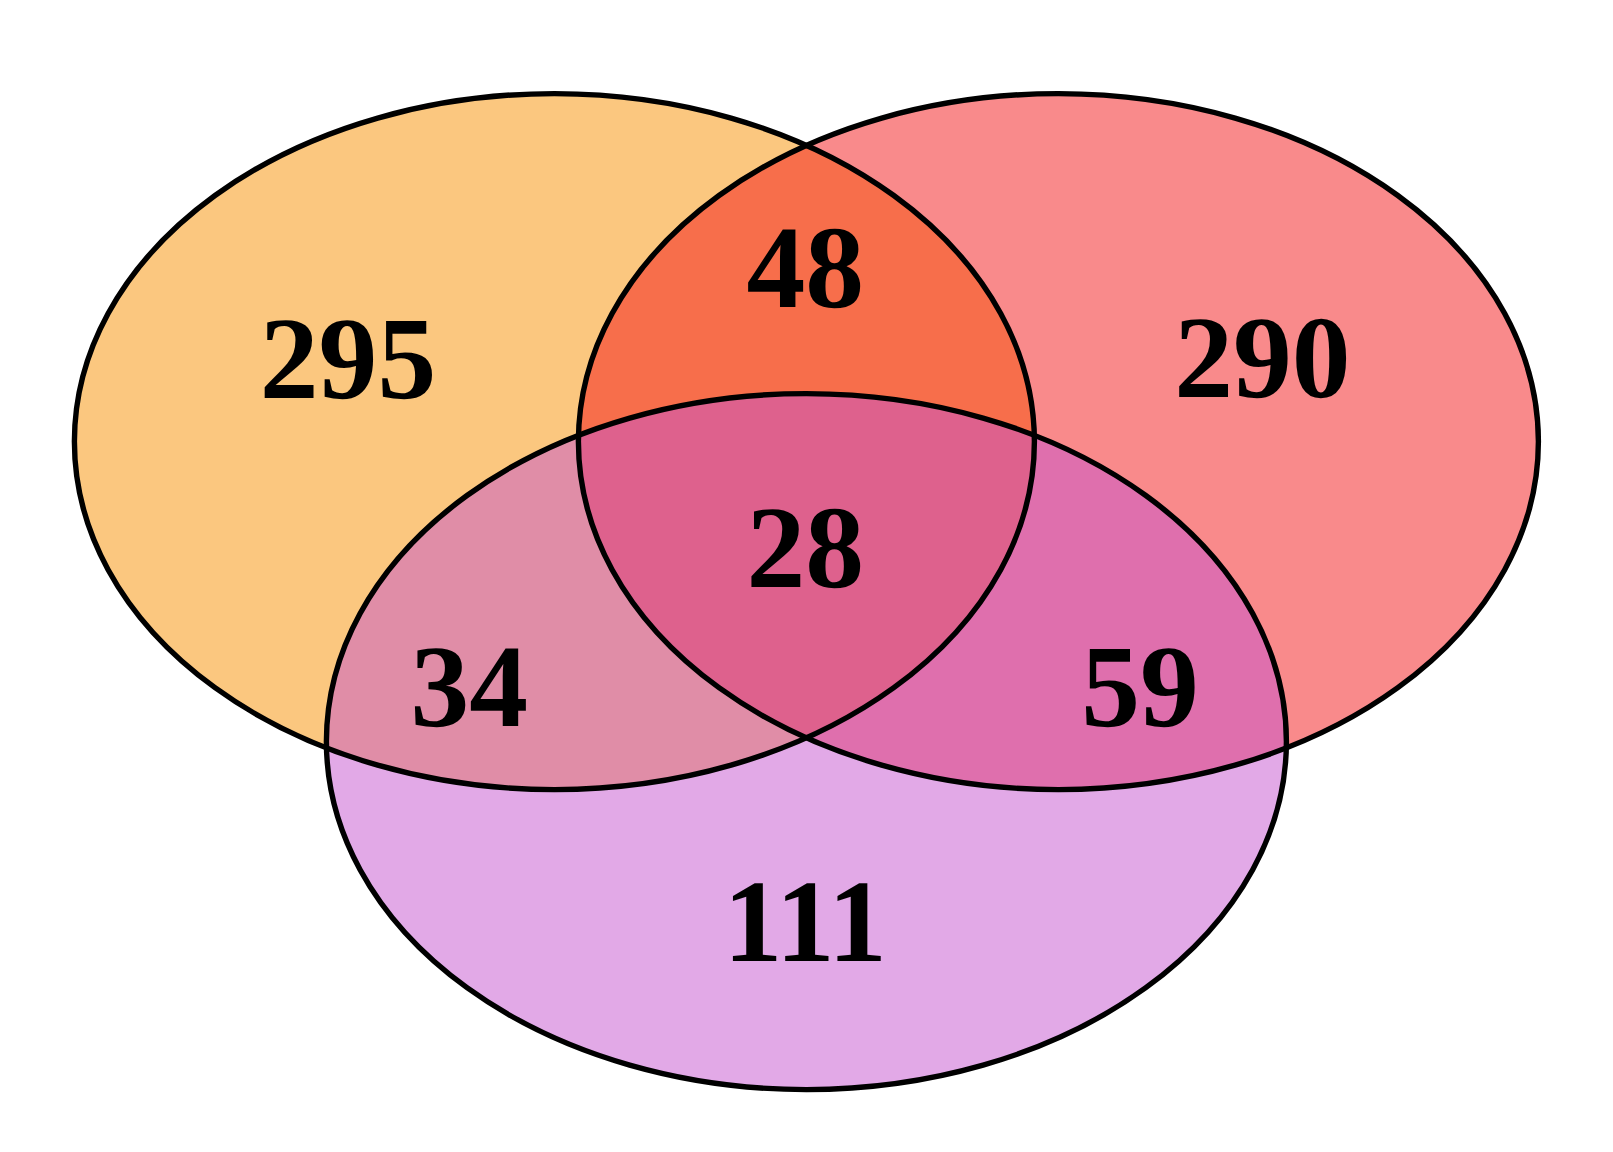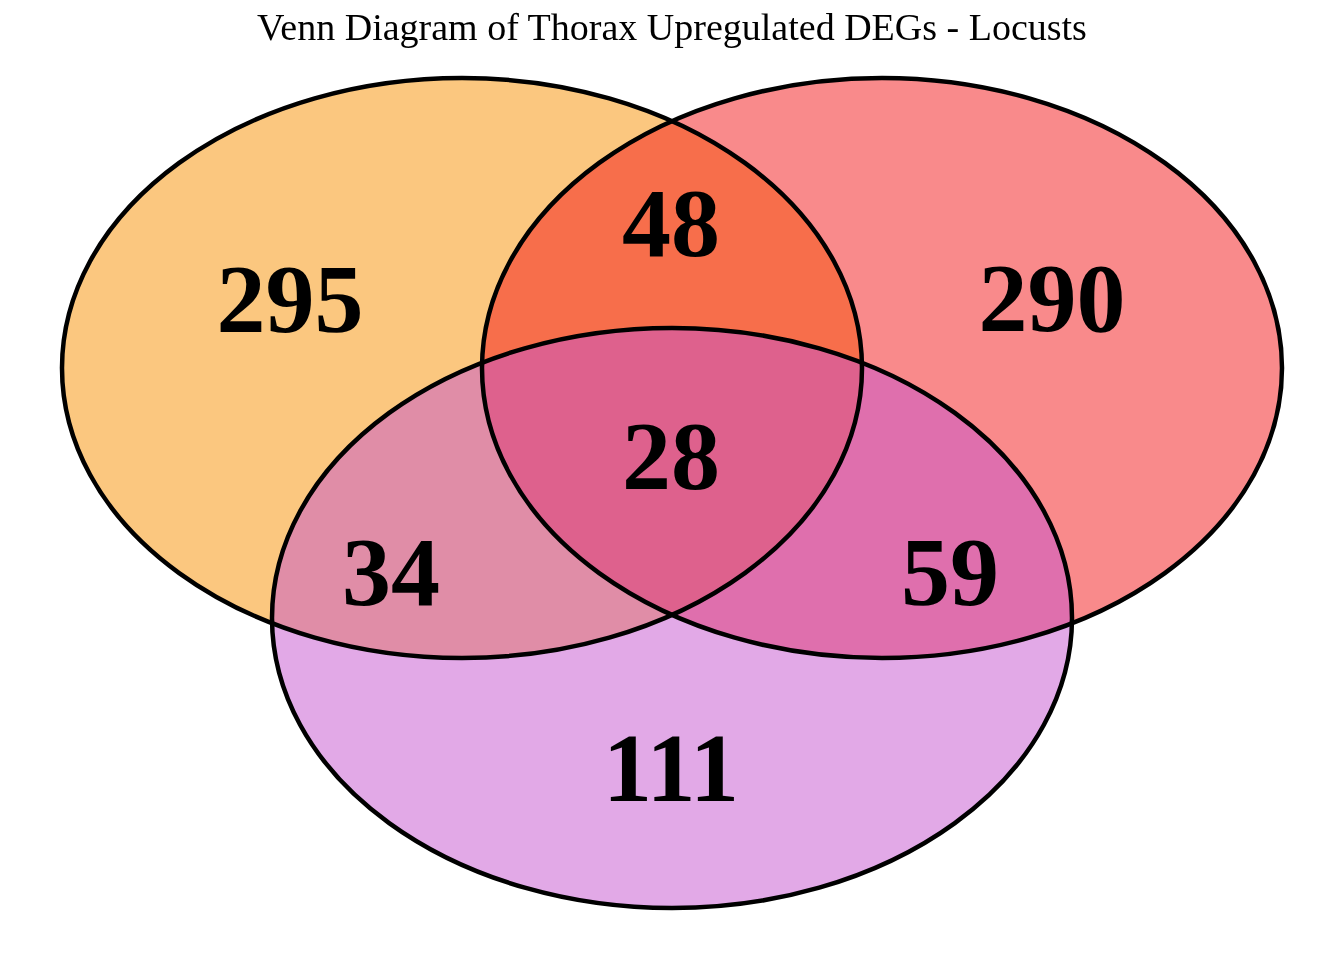--- a/index.html
+++ b/index.html
@@ -40,21 +40,20 @@
     font-weight: bold;
     fill: #000000;
     text-anchor: middle;
   }
 </style>
 </head>
 <body>
 
 <div class="canvas">
 
-  <div class="chart-title">Venn Diagram of Thorax Upregulated DEGs - Locusts</div>
 
   <svg class="venn-svg" width="1344" height="960" viewBox="0 0 1344 960" xmlns="http://www.w3.org/2000/svg">
 
     <g fill-opacity="0.5">
       <ellipse cx="462" cy="368" rx="400" ry="290" fill="#F78F00"></ellipse>
       <ellipse cx="882" cy="368" rx="400" ry="290" fill="#F31517"></ellipse>
       <ellipse cx="672" cy="618" rx="400" ry="290" fill="#C553CF"></ellipse>
     </g>
 
     <g fill="none" stroke-width="4.5" stroke="#000000">

